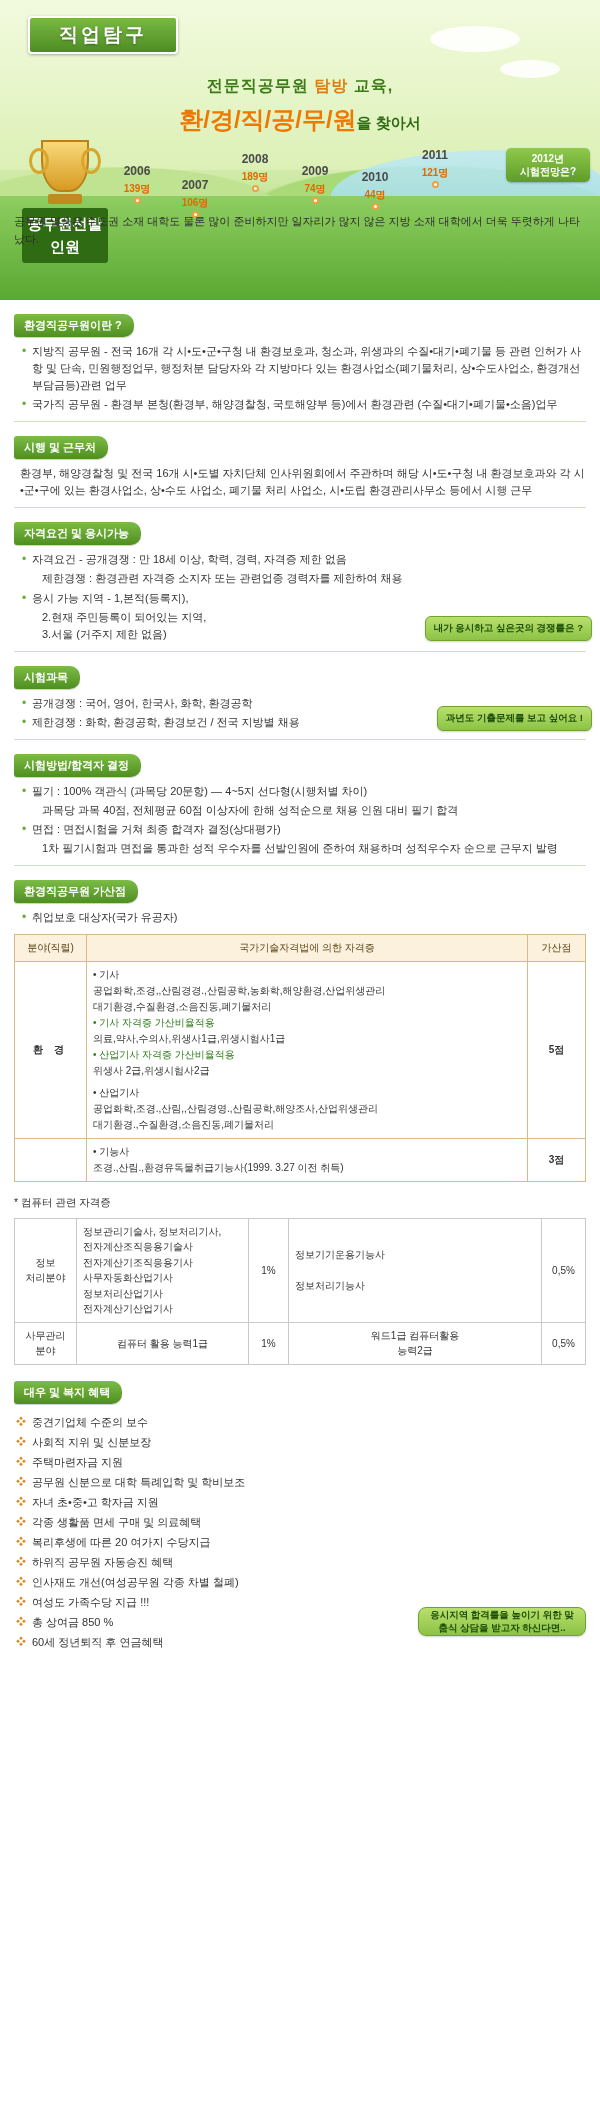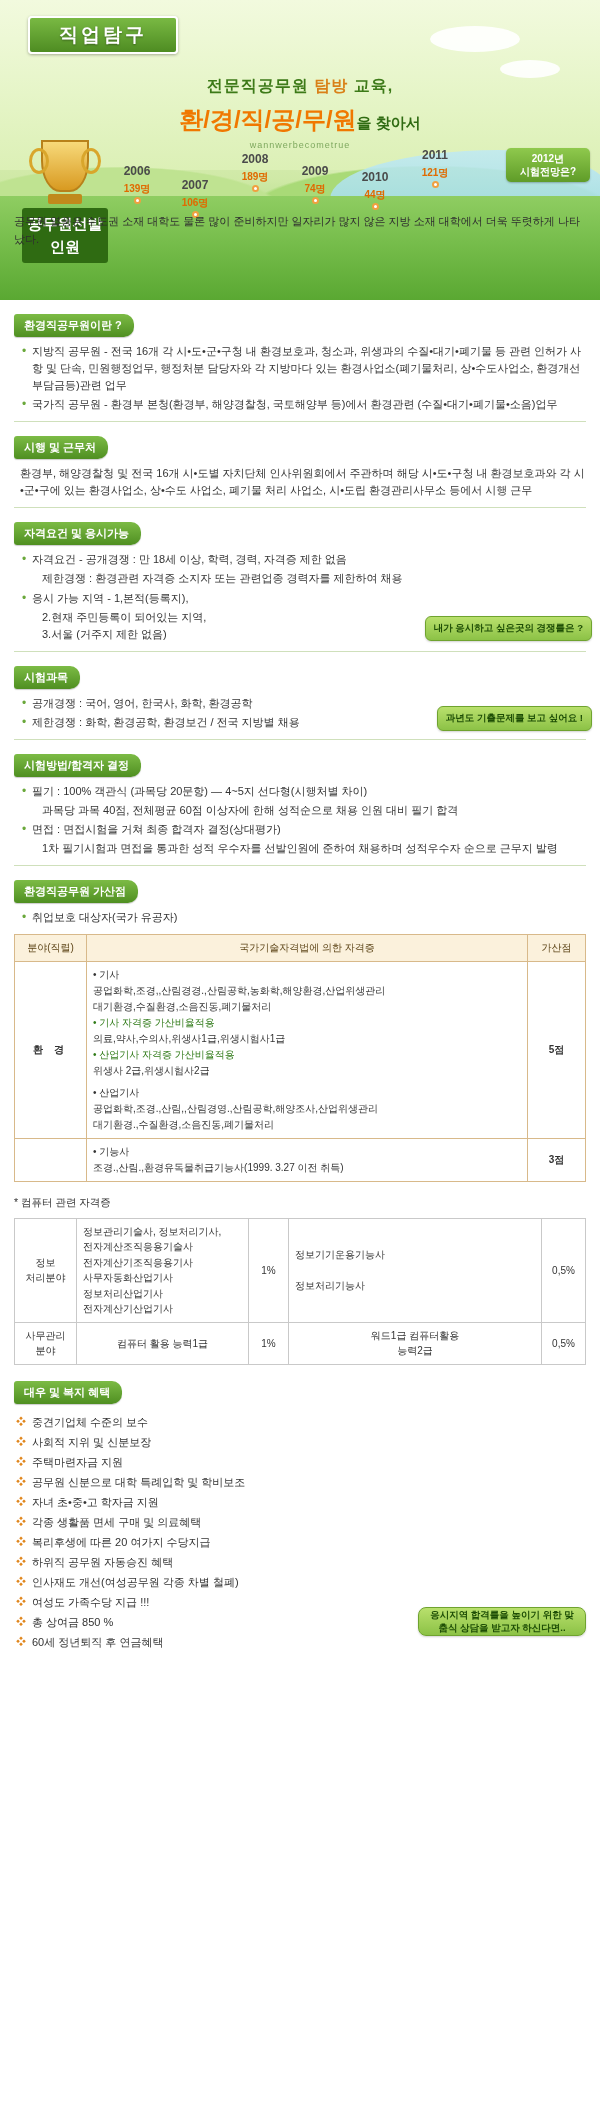--- a/index.html
+++ b/index.html
@@ -196,21 +196,20 @@
 
     <div class="headline">
       <div class="line1">
         <span>전문직공무원</span>
         <em>탐방</em>
         <span>교육,</span>
       </div>
       <div class="line2">
         <span class="hl">환/경/직/공/무/원</span><span style="font-size:15px;color:#2f6b12;">을 찾아서</span>
       </div>
-      <div class="sub">wannwerbecometrue</div>
     </div>
 
     <div class="trophy">
       <div class="cup"></div>
       <div class="base"></div>
       <div class="cap">공무원선발인원</div>
     </div>
 
     <div class="timeline">
       <div class="tl-item" style="left:0px;top:20px;width:58px;">

